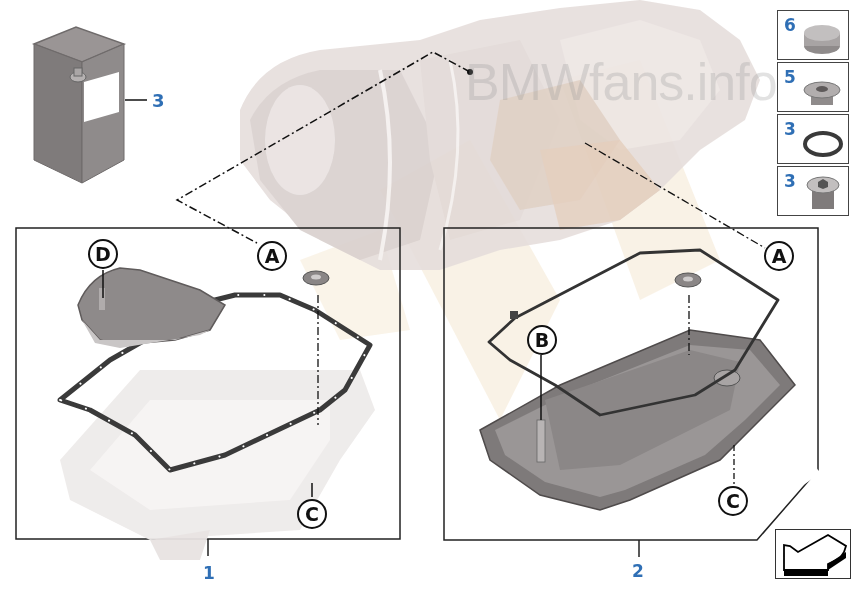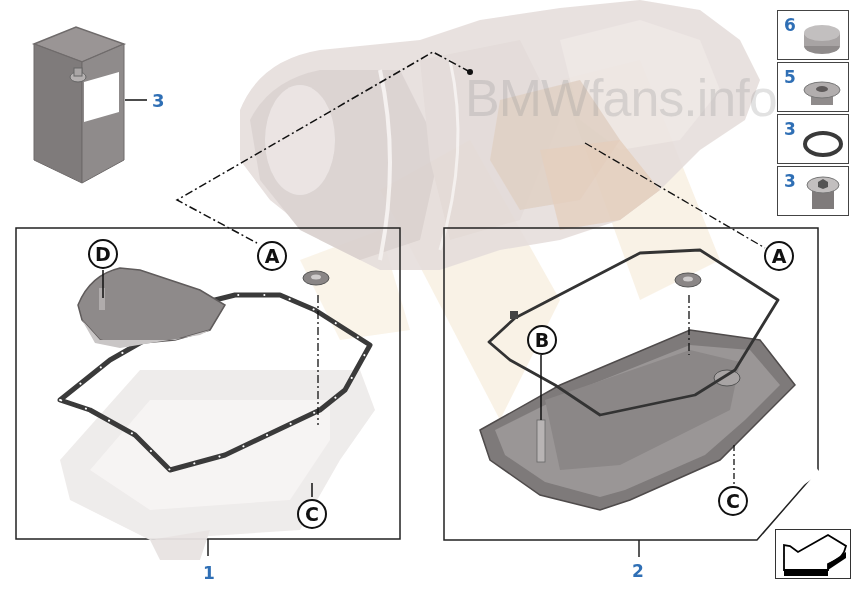--- a/index.html
+++ b/index.html
@@ -3,21 +3,21 @@
 <meta charset="utf-8">
 <style>
   html,body{margin:0;padding:0;background:#fff;}
   body{width:860px;height:602px;position:relative;overflow:hidden;font-family:"Liberation Sans",sans-serif;}
   svg{position:absolute;left:0;top:0;}
   .num{position:absolute;color:#2f6fb5;font-weight:bold;font-size:18px;font-family:"DejaVu Sans",sans-serif;}
   .circ{position:absolute;width:30px;height:30px;border:2px solid #111;border-radius:50%;background:#fff;
         display:flex;align-items:center;justify-content:center;font-weight:bold;font-size:19px;color:#111;
         box-sizing:border-box;font-family:"DejaVu Sans",sans-serif;}
   .watermark{position:absolute;left:465px;top:52px;font-size:52px;color:rgba(150,150,150,0.28);
-             font-family:"Liberation Sans",sans-serif;letter-spacing:-1px;margin-top:16px;}
+             font-family:"Liberation Sans",sans-serif;letter-spacing:-1px;}
   .side-box{position:absolute;left:777px;width:72px;height:50px;border:1px solid #444;box-sizing:border-box;background:rgba(255,255,255,0.9);}
   .side-box .num{left:6px;top:4px;font-size:17px;}
   .nav-arrow{position:absolute;left:775px;top:529px;width:76px;height:50px;border:1.5px solid #333;box-sizing:border-box;background:#fff;}
 </style>
 </head>
 <body>
 
 <svg width="860" height="602" viewBox="0 0 860 602">
 
   <path d="M380 190 L470 140 L560 300 L500 420 Z" fill="#f8efe0" opacity="0.8"></path>

